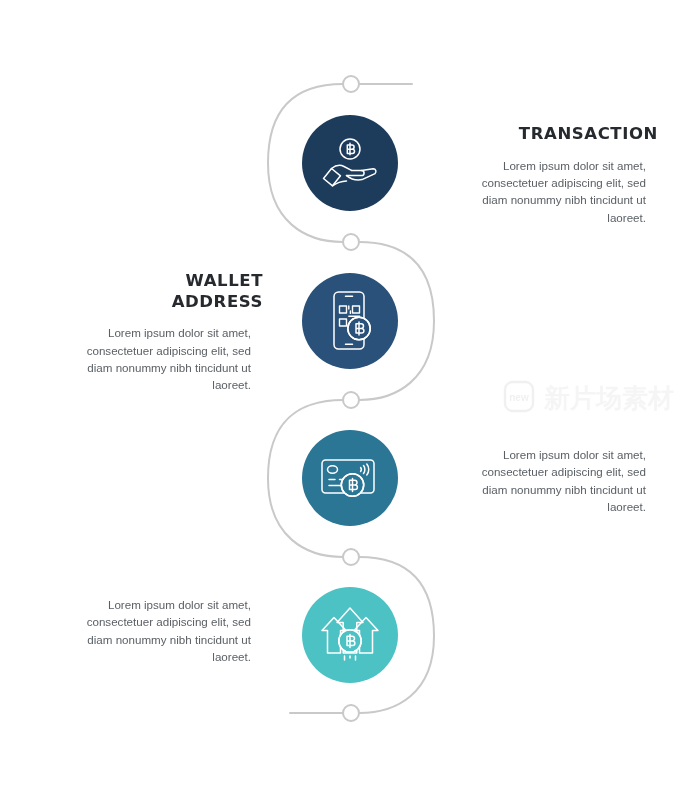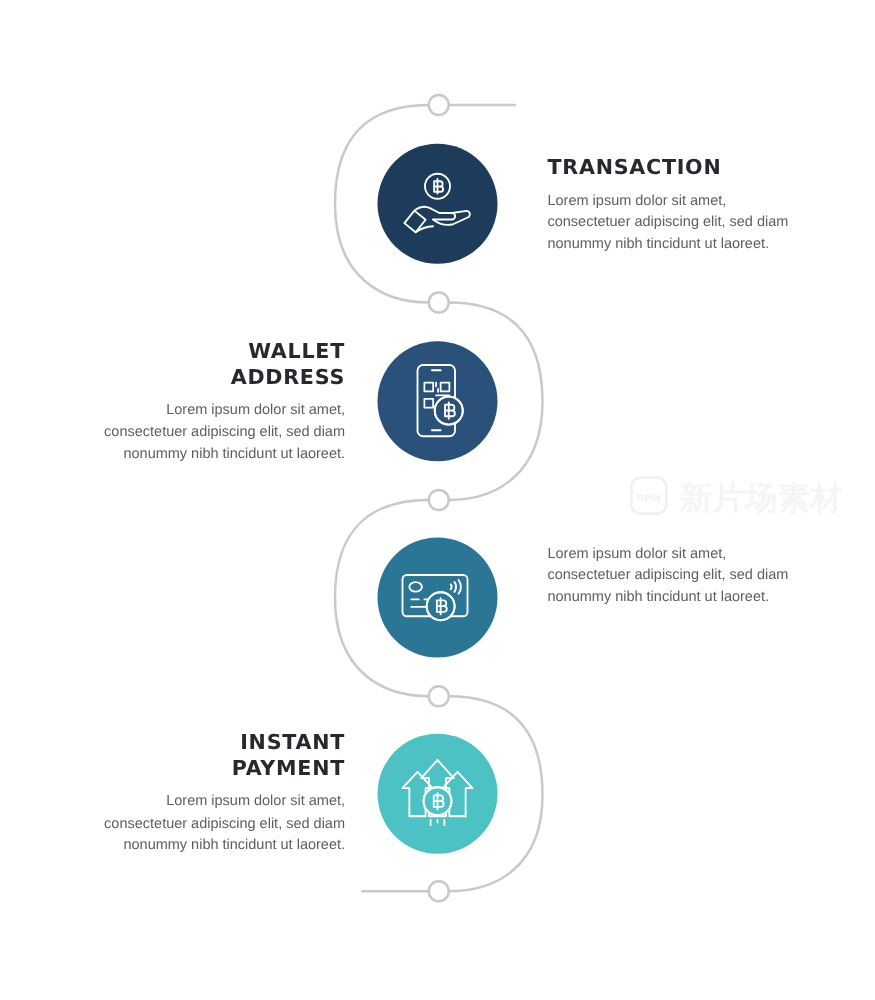--- a/index.html
+++ b/index.html
@@ -57,41 +57,41 @@
     display: flex;
     align-items: center;
     justify-content: center;
     left: 302px;
   }
 
   .text-block {
     position: absolute;
     width: 200px;
   }
-  .text-block.right { left: 438px; text-align: left; }
-  .text-block.left  { left: 76px; width: 200px; text-align: right; }
+  .text-block.right { left: 458px; text-align: right; }
+  .text-block.left  { left: 63px; width: 200px; text-align: right; }
 
   .step-title {
     font-family: "DejaVu Sans", "Liberation Sans", sans-serif;
     font-size: 16.5px;
     font-weight: bold;
     letter-spacing: 0.6px;
     color: #262a2e;
     line-height: 1.25;
     margin: 0 0 7px 0;
     text-transform: uppercase;
     white-space: pre-line;
   }
 
   .step-desc {
     font-family: "Liberation Sans", sans-serif;
     font-size: 11.6px;
     line-height: 1.5;
     color: #5a5f64;
-    margin: 0;
+    margin: 12px;
   }
 
   
   .icon-svg { display: block; }
 </style>
 </head>
 <body>
 
 <div id="canvas">
 
@@ -222,19 +222,17 @@
 
         <circle cx="31" cy="36" r="11.2" fill="#4cc2c4"></circle>
         <circle cx="31" cy="36" r="11.2"></circle>
         <path d="M31 29.5 L31 42.5 M28 31.3 L33.2 31.3 A2.3 2.3 0 0 1 33.2 35.9 L28 35.9
                  M28 35.9 L33.6 35.9 A2.3 2.3 0 0 1 33.6 40.5 L28 40.5 M28 31.3 L28 40.5"></path>
 
         <path d="M25.5 51 L25.5 55 M31 51 L31 53 M36.5 51 L36.5 55"></path>
       </svg>
     </div>
     <div class="text-block left" style="top:584px;">
-      <div class="step-title">INSTANT
-PAYMENT</div>
       <div class="step-desc">Lorem ipsum dolor sit amet, consectetuer adipiscing elit, sed diam nonummy nibh tincidunt ut laoreet.</div>
     </div>
   </div>
 
 </div>
 
 </body></html>

